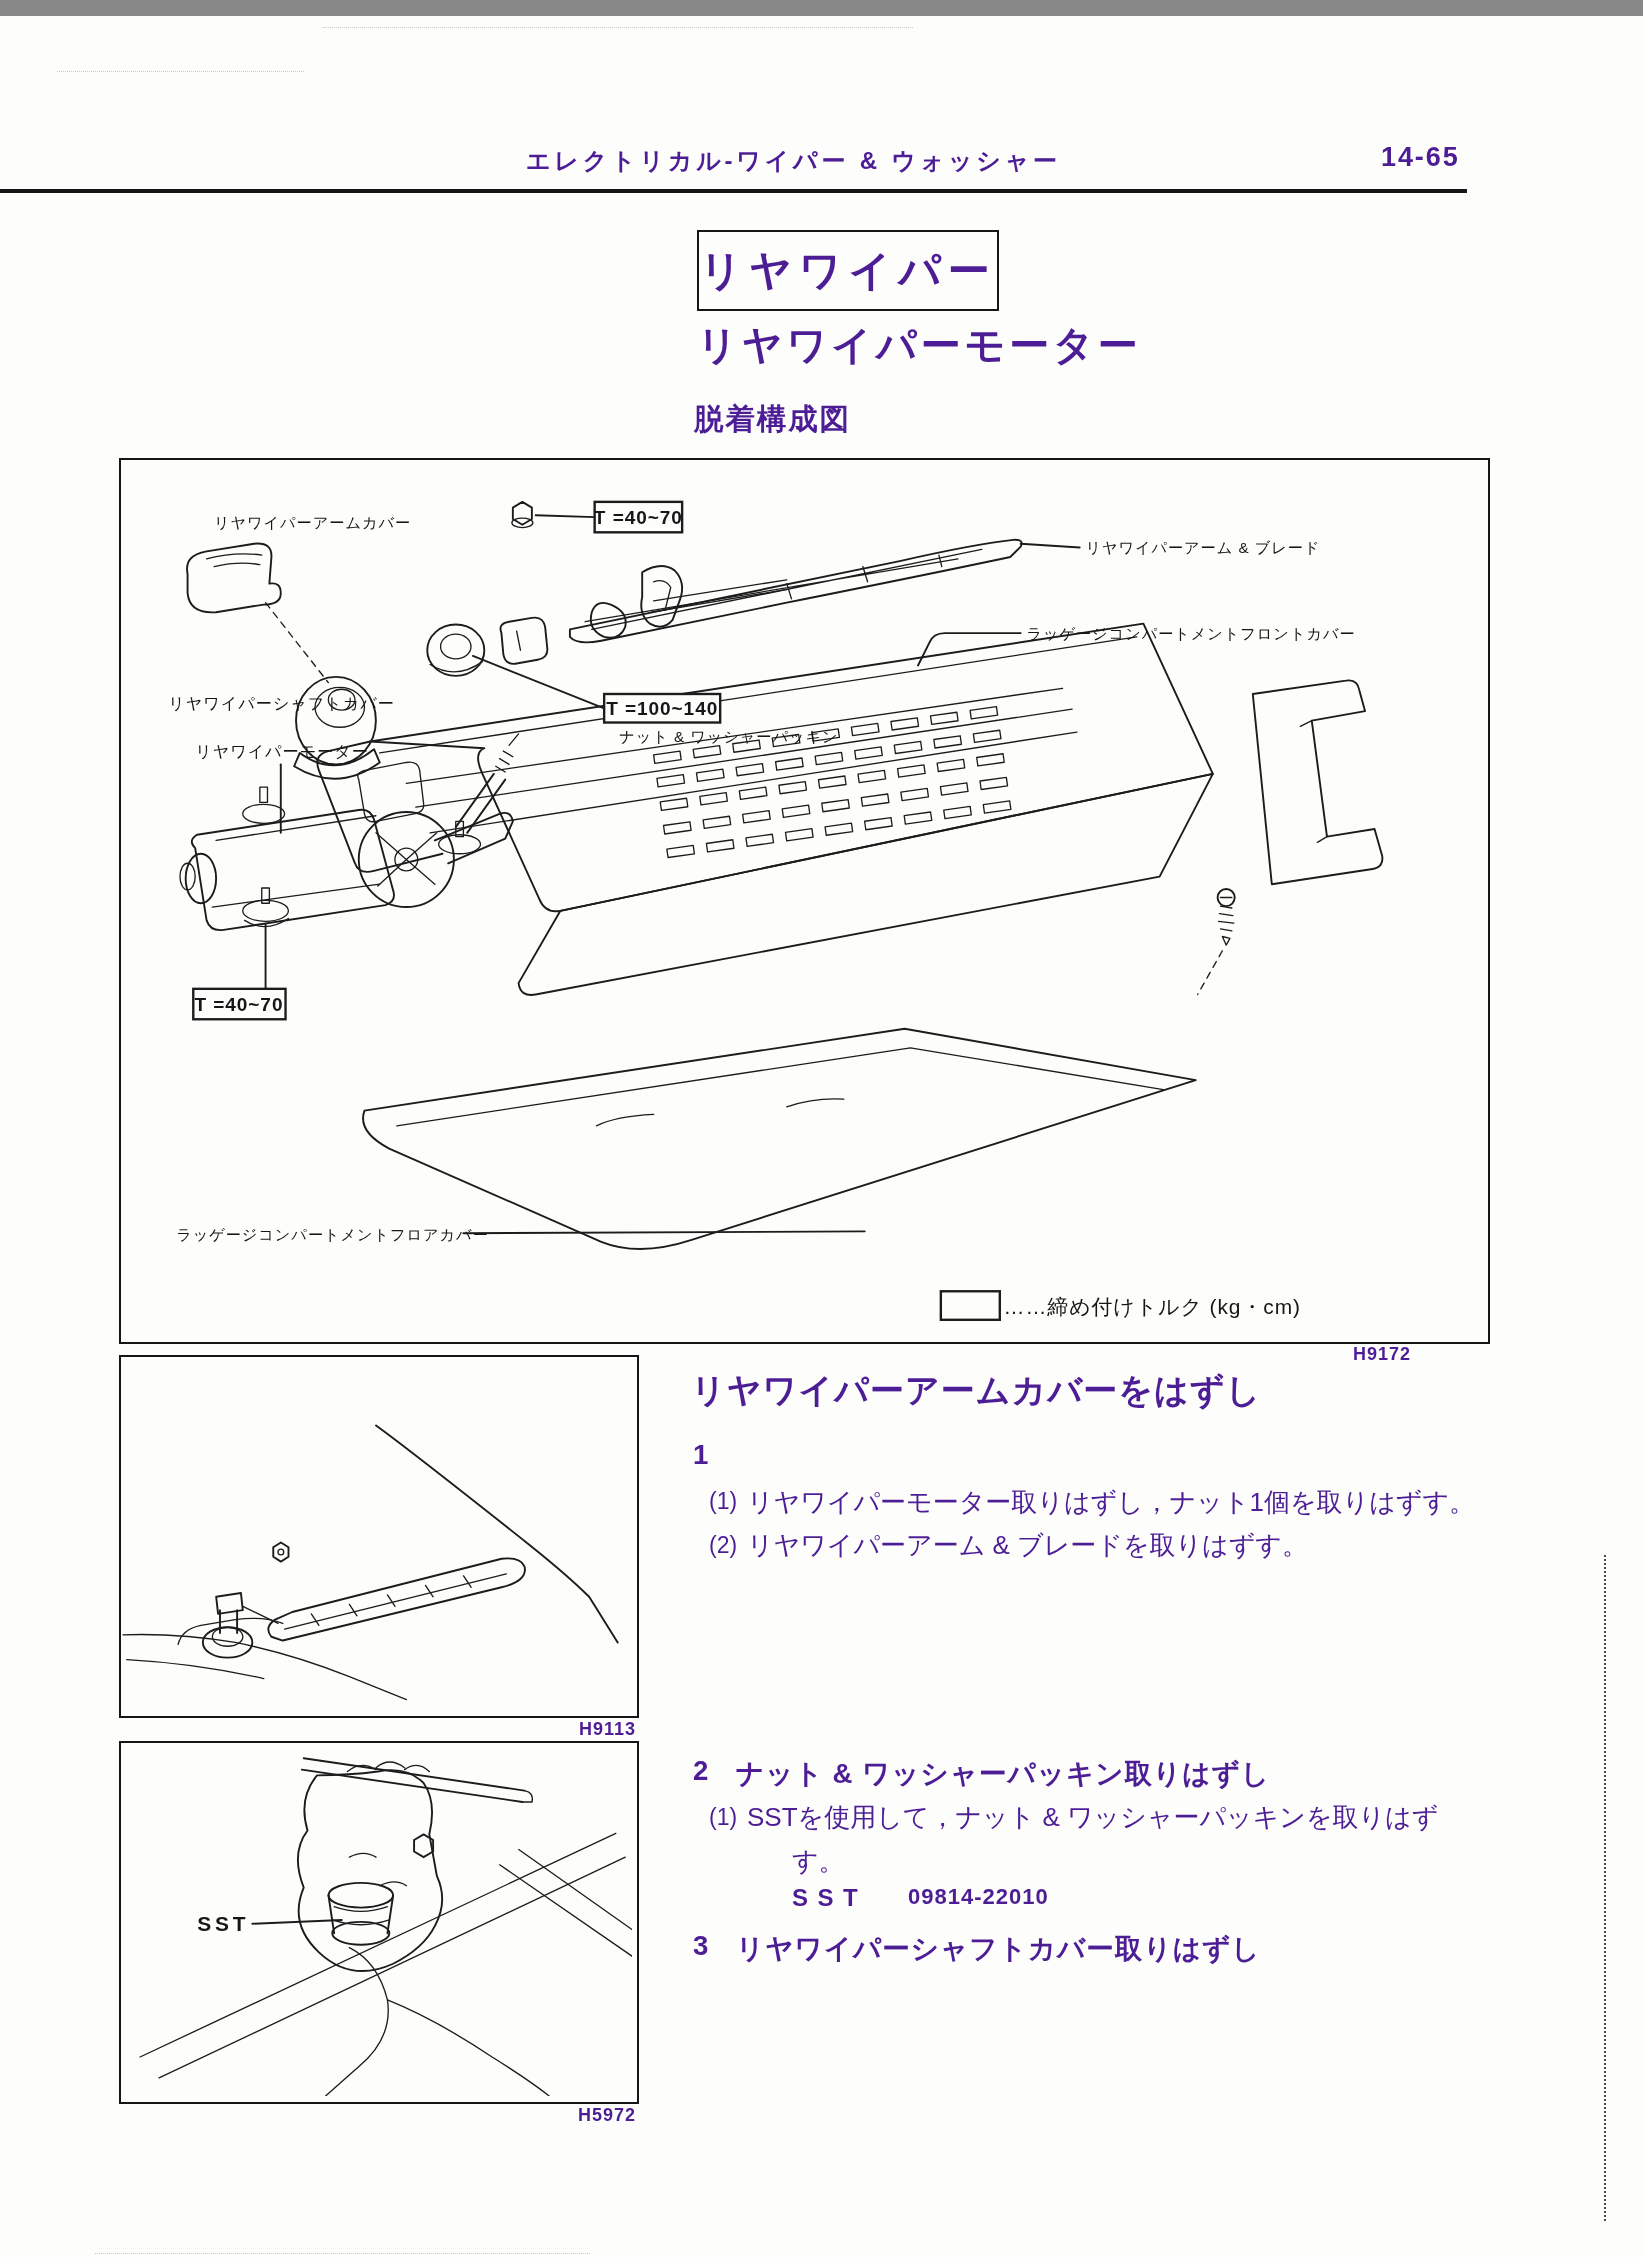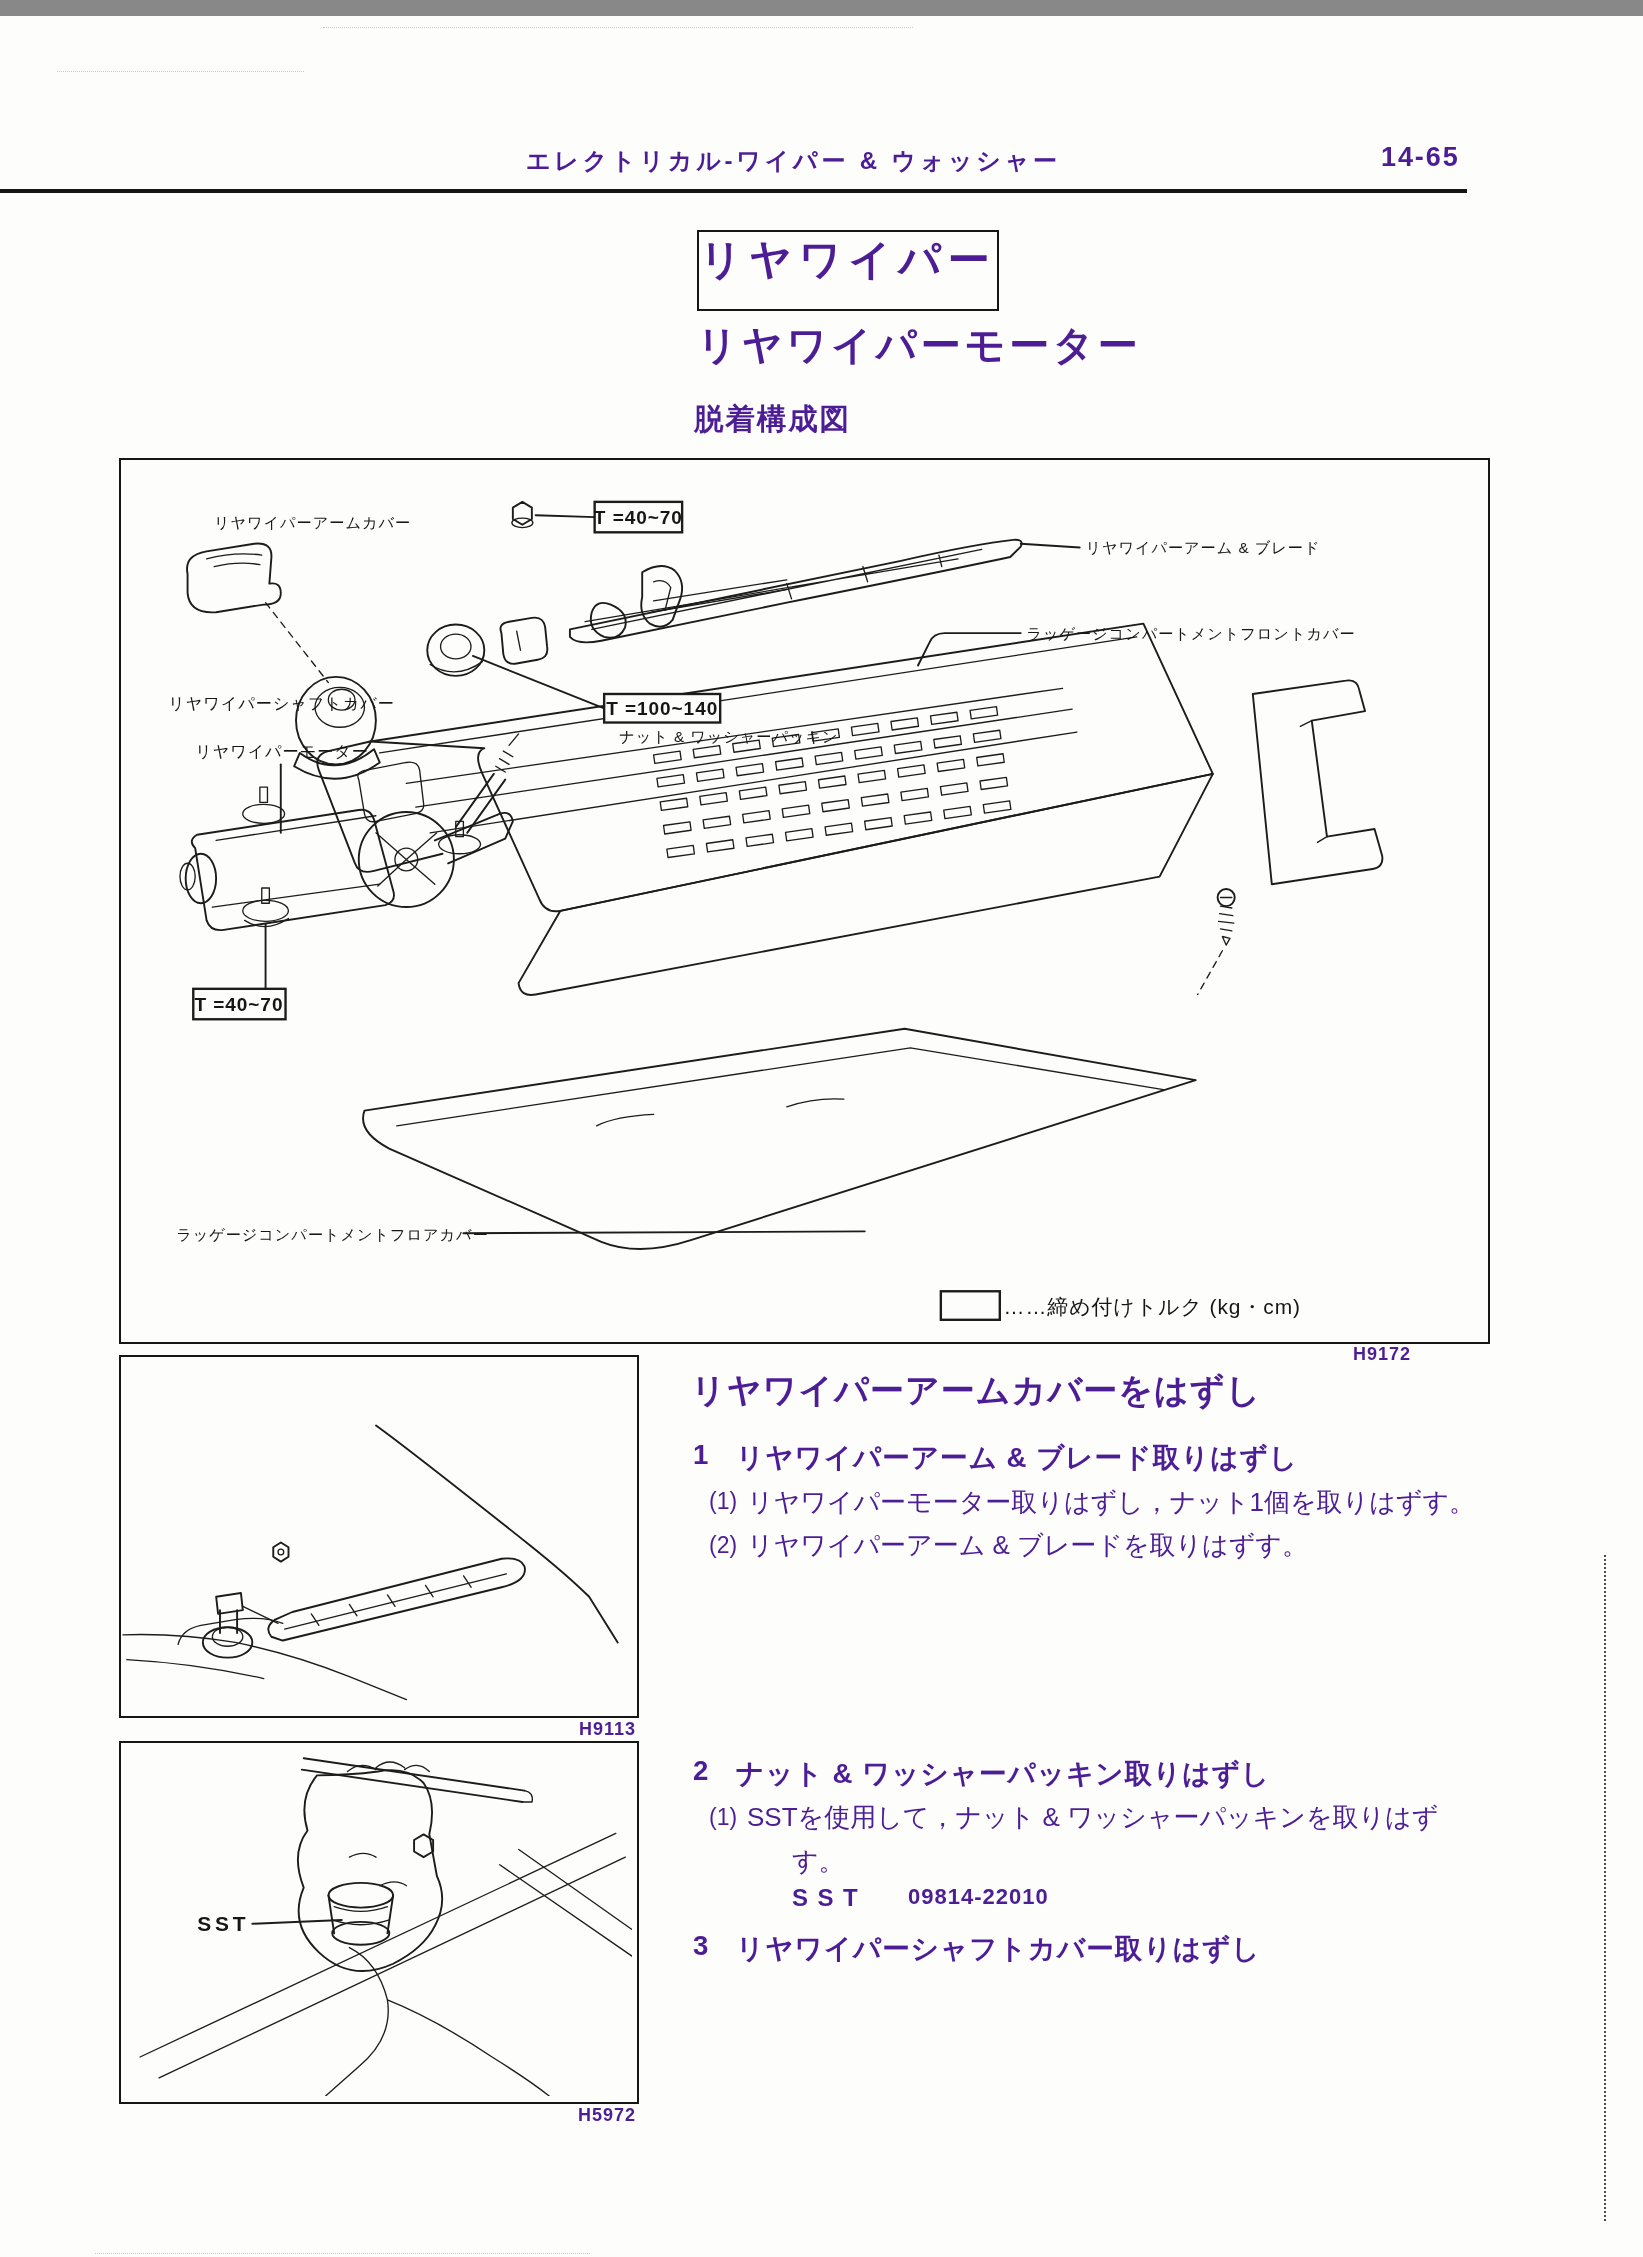--- a/index.html
+++ b/index.html
@@ -8,21 +8,21 @@
     background:#fdfdfb;color:#4c1d95;overflow:hidden;
     font-family:"Liberation Sans","DejaVu Sans",sans-serif;
   }
   .abs{position:absolute;}
   
   .header-title{left:526px;top:129px;font-size:24px;font-weight:bold;letter-spacing:3.8px;white-space:nowrap;}
   .page-num{left:1381px;top:126px;font-size:27px;font-weight:bold;letter-spacing:1.9px;}
   .header-rule{left:0;top:173px;width:1467px;height:3.8px;background:#151515;}
   
   .title-box{left:697px;top:214px;width:298px;height:77px;border:2.9px solid #161616;
-    display:flex;align-items:flex-start;justify-content:center;}
+    display:flex;align-items:center;justify-content:center;}
   .title-box span{font-size:42px;font-weight:bold;letter-spacing:6.7px;white-space:nowrap;}
   .subtitle{left:697px;top:302px;font-size:40px;font-weight:bold;letter-spacing:3.8px;white-space:nowrap;}
   .diagram-heading{left:694px;top:384px;font-size:29.5px;font-weight:bold;letter-spacing:1.9px;white-space:nowrap;}
   
   .frame{border:2.9px solid #161616;background:#fdfdfb;}
   .diagram-frame{left:119px;top:442px;width:1367px;height:882px;}
   .fig1-frame{left:119px;top:1339px;width:516px;height:359px;}
   .fig2-frame{left:119px;top:1725px;width:516px;height:359px;}
   .figcode{font-size:18px;font-weight:bold;letter-spacing:1px;text-align:right;width:179px;white-space:nowrap;}
   .code-h9172{left:1232px;top:1328px;}
@@ -254,21 +254,20 @@
       </g>
       <path class="ln" d="M138,190 L232,186"></path>
       <text class="sstsvg" x="80" y="198">SST</text>
     </svg>
   </div>
   <div class="abs figcode code-h5972">H5972</div>
 
   <div class="abs proc-heading">リヤワイパーアームカバーをはずし</div>
 
   <div class="abs step-num" style="left:693px;top:1423px;">1</div>
-  <div class="abs step-title" style="left:736px;top:1423px;">リヤワイパーアーム &amp; ブレード取りはずし</div>
 
   <div class="abs sub-marker" style="left:709px;top:1472px;">(1)</div>
   <div class="abs sub-text" style="left:747px;top:1469px;">リヤワイパーモーター取りはずし，ナット1個を取りはずす。</div>
 
   <div class="abs sub-marker" style="left:709px;top:1516px;">(2)</div>
   <div class="abs sub-text" style="left:747px;top:1512px;">リヤワイパーアーム &amp; ブレードを取りはずす。</div>
 
   <div class="abs step-num" style="left:693px;top:1739px;">2</div>
   <div class="abs step-title" style="left:736px;top:1739px;">ナット &amp; ワッシャーパッキン取りはずし</div>
 

